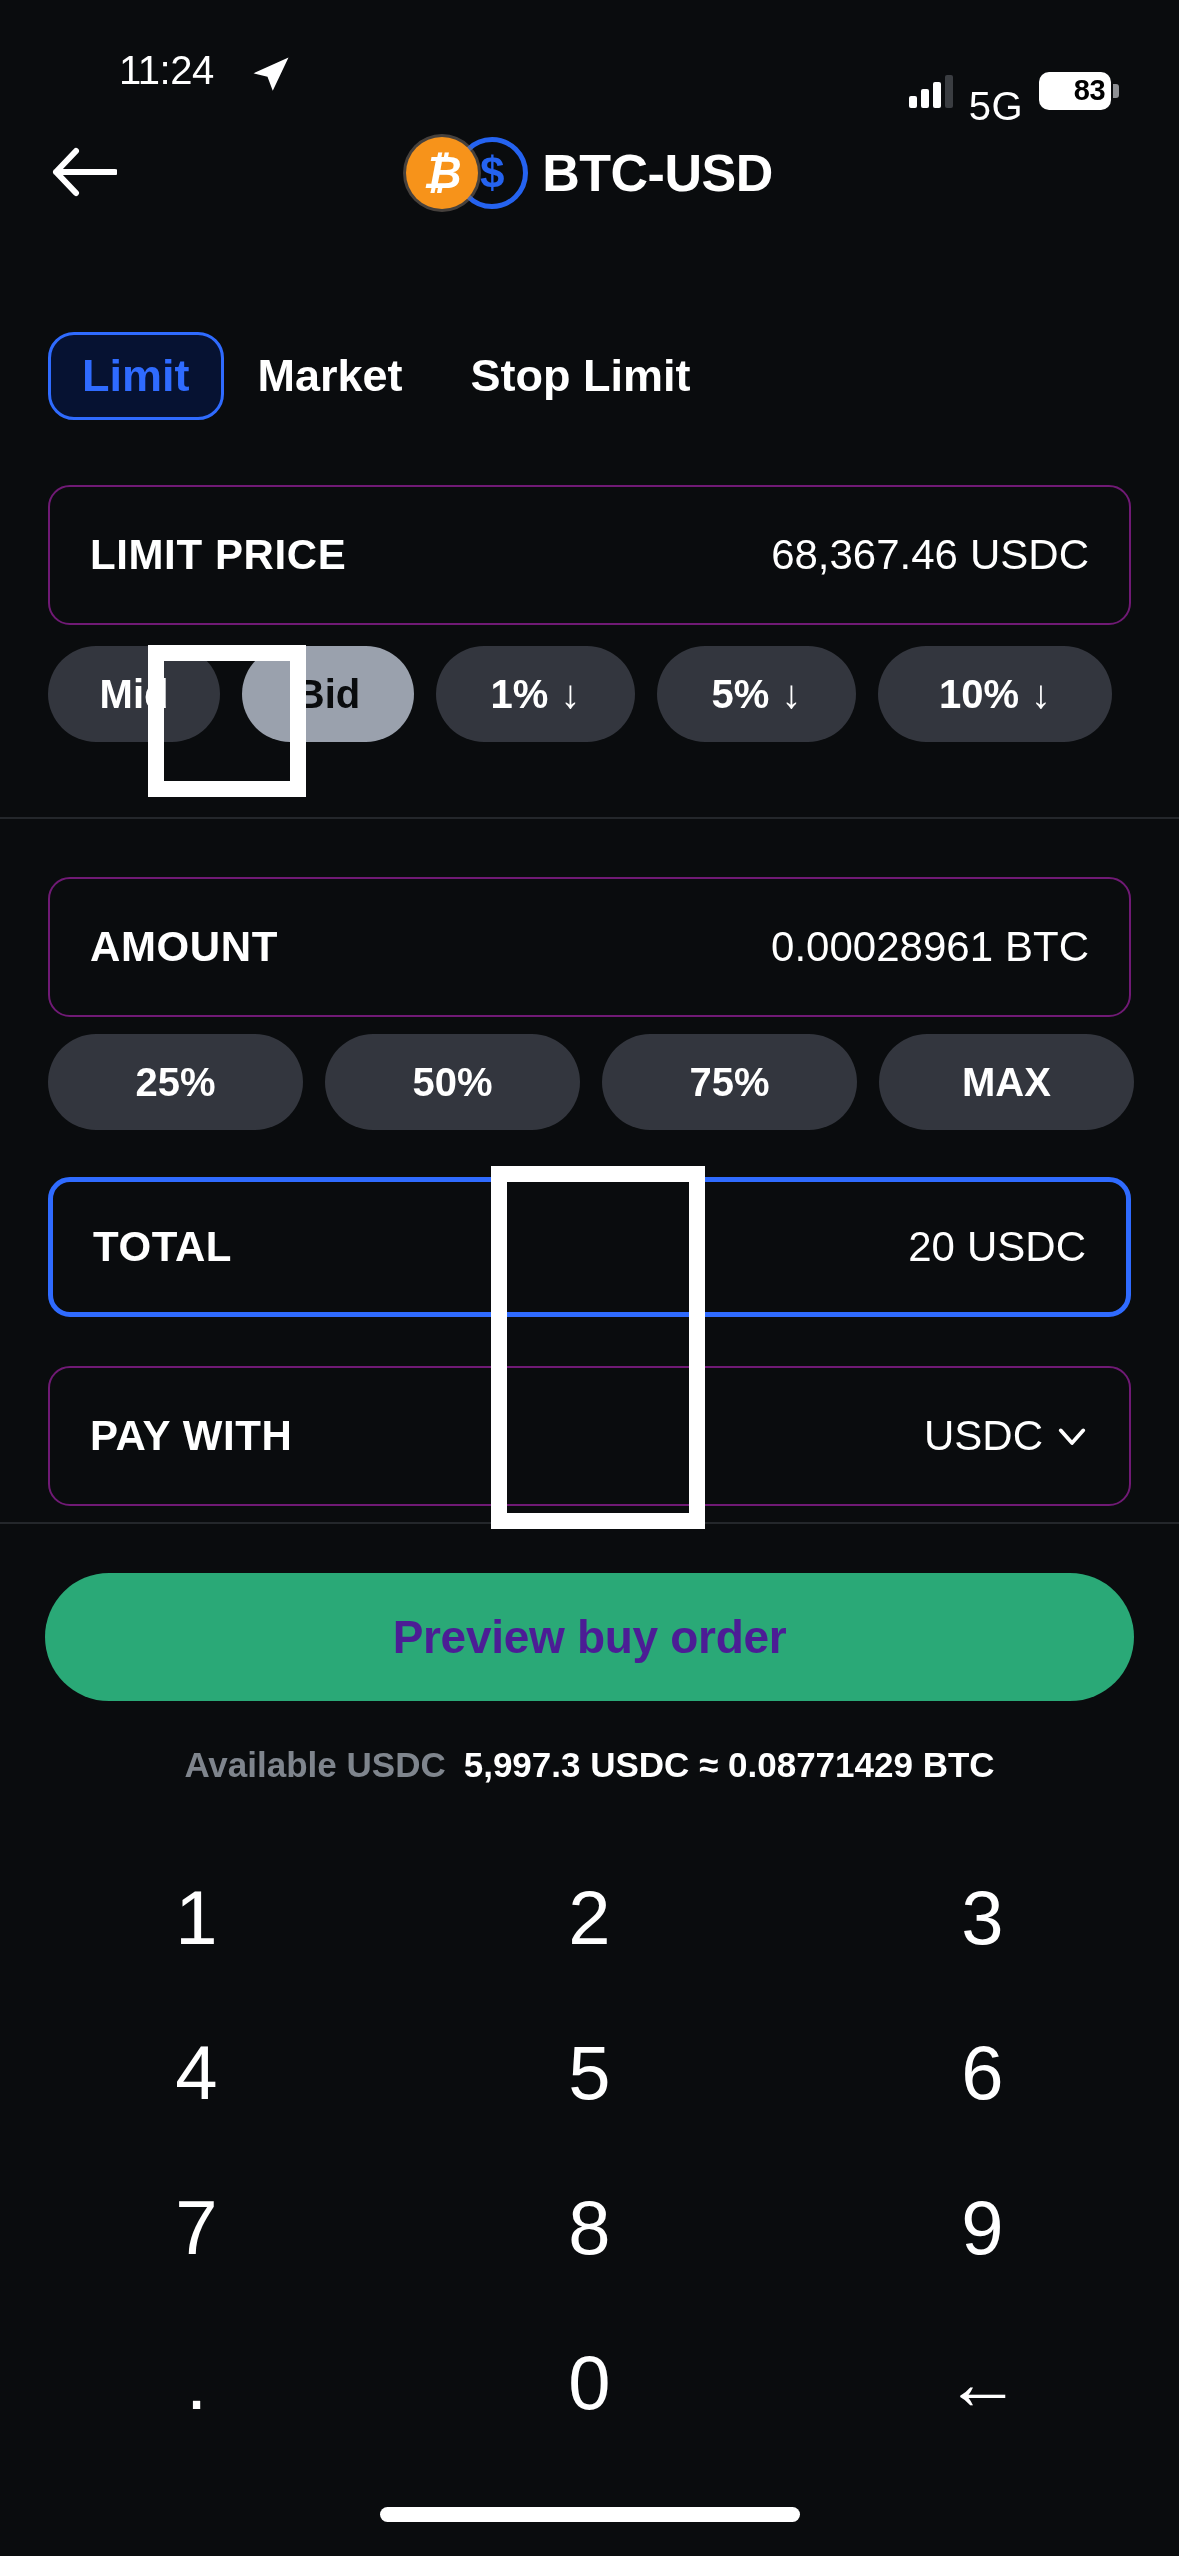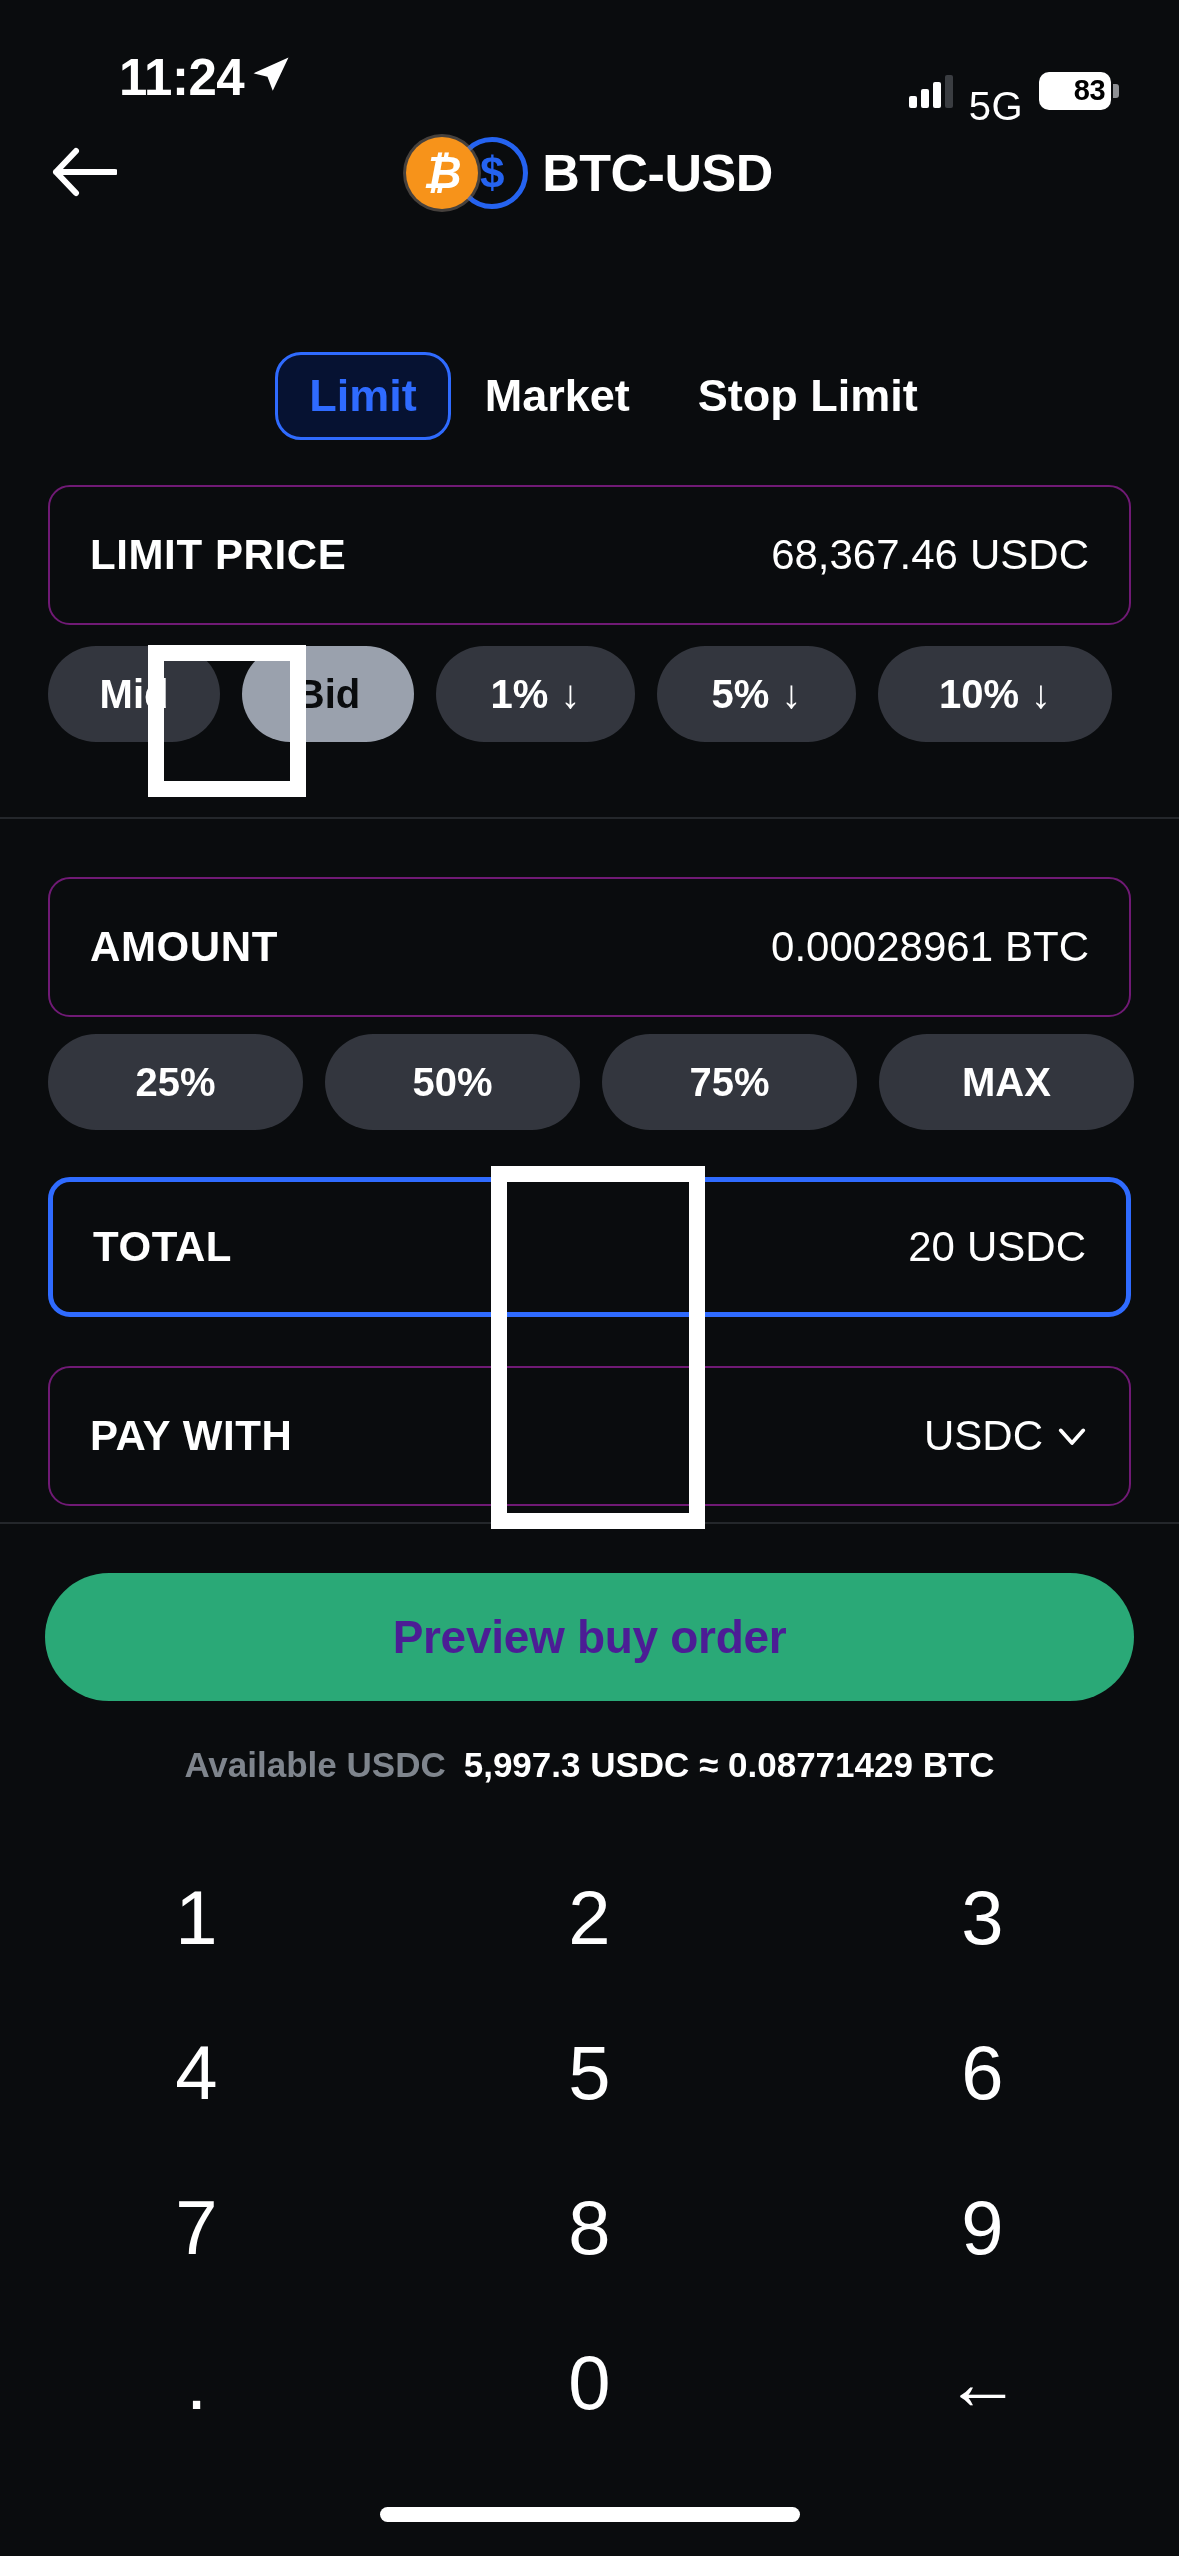--- a/index.html
+++ b/index.html
@@ -8,21 +8,21 @@
     background:#0a0c0e;
     font-family:"Liberation Sans", sans-serif;
     overflow:hidden;
   }
   #screen { position:relative; width:1179px; height:2556px; background:#0a0c0e; }
 
   
   .statusbar { position:absolute; top:0; left:0; width:1179px; height:112px; }
   .sb-time {
     position:absolute; left:119px; top:48px;
-    font-size:51px; font-weight:700; color:#ffffff; letter-spacing:-0.5px;
+    font-size:40px; font-weight:400; color:#ffffff; letter-spacing:-0.5px;
   }
   .sb-loc { position:absolute; left:250px; top:54px; width:42px; height:42px; }
   .sb-right { position:absolute; right:60px; top:52px; display:flex; align-items:center; gap:16px; }
   .sig { display:flex; align-items:flex-end; gap:4px; height:34px; }
   .sig i { display:block; width:8px; background:#ffffff; border-radius:2px; }
   .sig i:nth-child(1){ height:12px; }
   .sig i:nth-child(2){ height:19px; }
   .sig i:nth-child(3){ height:26px; }
   .sig i:nth-child(4){ height:33px; background:#3a3d41; }
   .sb-net { font-size:40px; font-weight:500; color:#ffffff; letter-spacing:0.5px;margin-top:32px; }
@@ -49,21 +49,21 @@
     position:absolute; top:0; width:72px; height:72px; border-radius:50%;
     display:flex; align-items:center; justify-content:center;
     font-weight:700; font-size:44px;
   }
   .coin-btc { left:0; background:#f7931a; color:#ffffff; z-index:2;
               box-shadow:0 0 0 3px rgba(120,110,100,0.55); font-style:italic; }
   .coin-usd { left:50px; background:#0a0c0e; color:#2563f0; border:5px solid #2563f0; z-index:1; }
   .pair-title { font-size:52px; font-weight:700; color:#ffffff; letter-spacing:-0.5px; }
 
   
-  .tabs { position:absolute; top:348px; left:0; width:1179px; height:96px; display:flex; align-items:center;justify-content:center; }
+  .tabs { position:absolute; top:328px; left:0; width:1179px; height:96px; display:flex; align-items:center; }
   .tab {
     font-size:45px; font-weight:700; color:#ffffff;
     padding:18px 34px; border-radius:26px; white-space:nowrap;
   }
   .tab:first-child { margin-left:48px; }
   .tab.active { color:#2f6bff; background:#061232; border:3px solid #2f6bff; padding:15px 31px; }
 
   
   .field {
     position:absolute; left:48px; width:1083px; height:140px;

